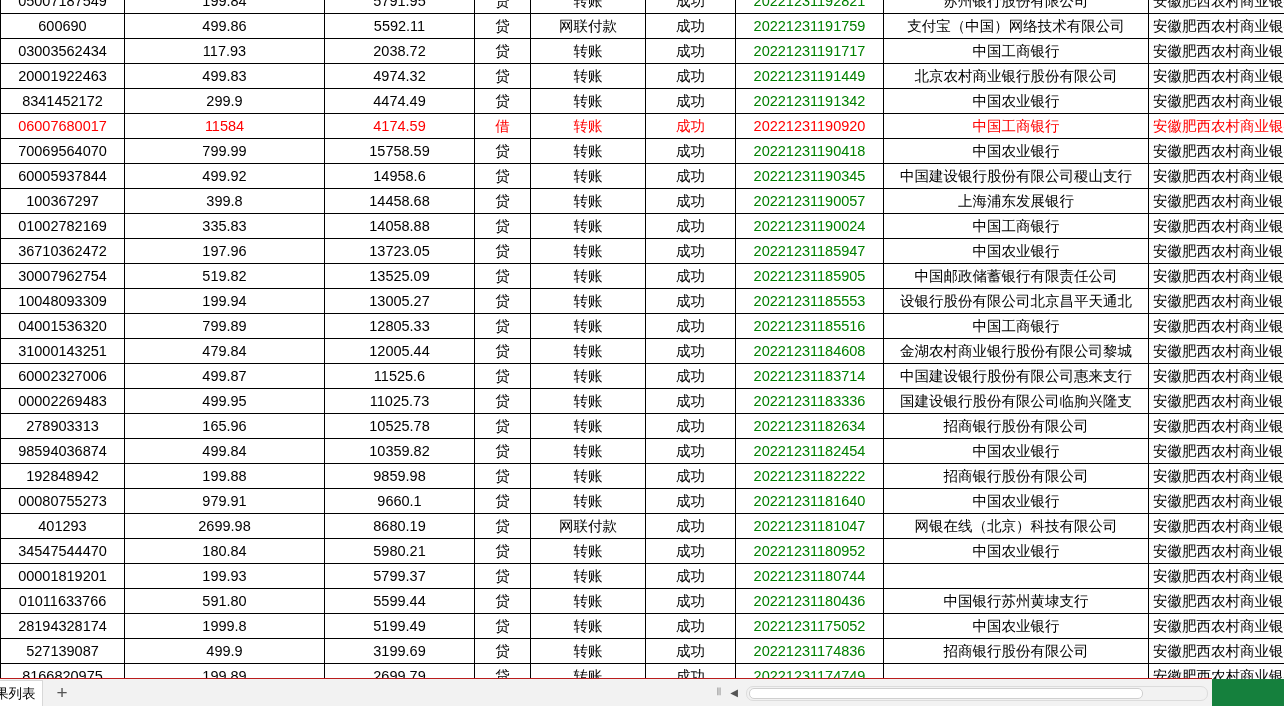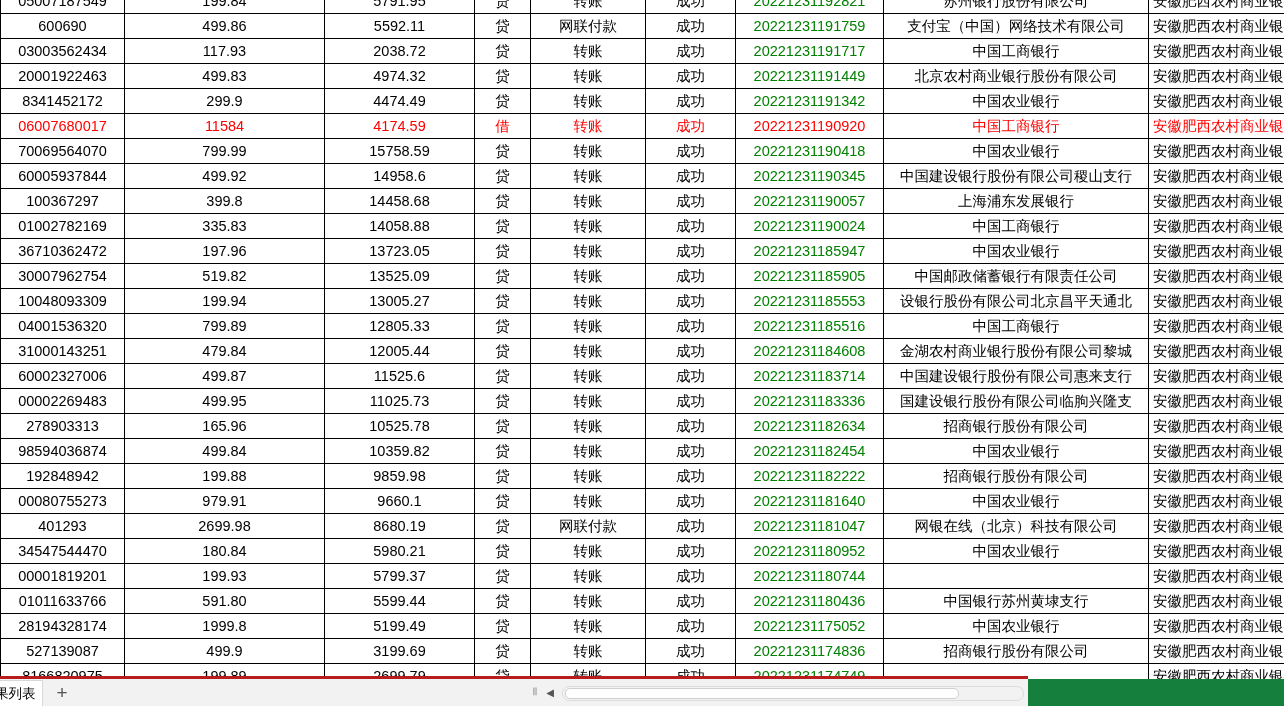--- a/index.html
+++ b/index.html
@@ -61,24 +61,24 @@
     position: absolute;
     top: -12px;
     left: 0;
   }
 
   
   .tabbar {
     position: absolute;
     left: 0;
     bottom: 0;
-    width: 1028px;
+    width: 1212px;
     height: 27px;
     background: #f2f2f2;
-    border-top: 3px solid #b91c1c;
+    border-top: 1px solid #b91c1c;
     display: flex;
     align-items: center;
     margin-top: 34px;
   }
   .tab-sheet {
     font-size: 13.5px;
     color: #000;
     padding: 3px 6px 3px 2px;
     background: #ffffff;
     border: 1px solid #d8d8d8;

